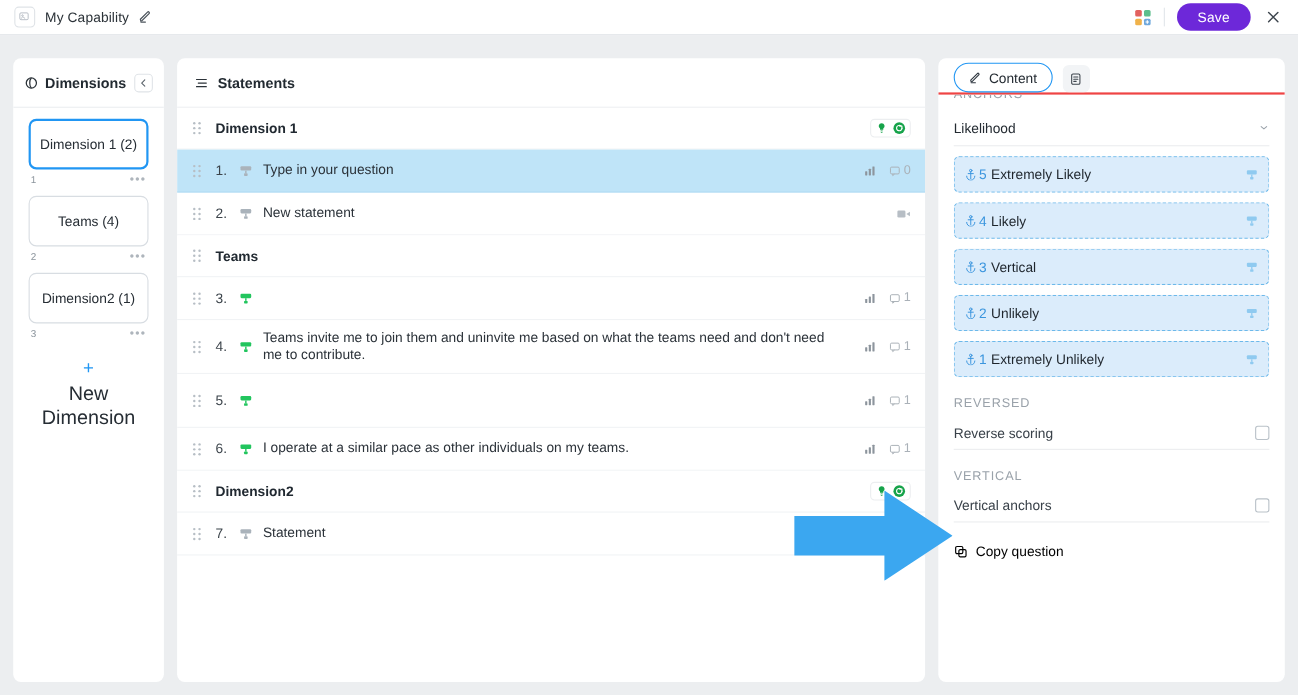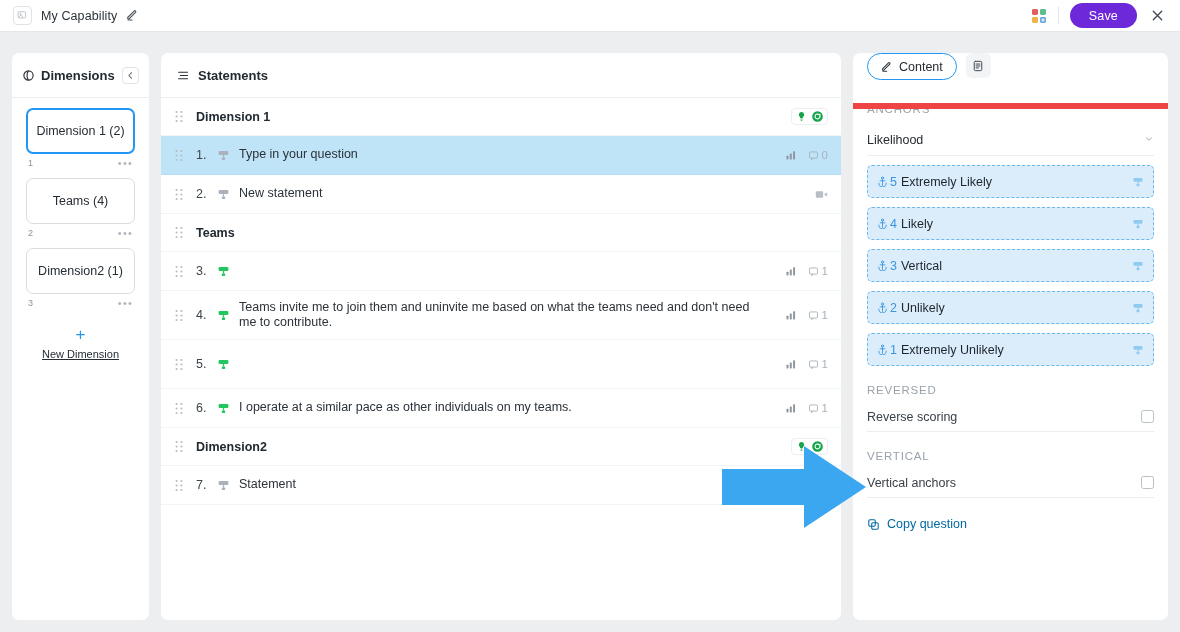--- a/index.html
+++ b/index.html
@@ -57,21 +57,21 @@
     font-size: 12.5px; color: #262d34; cursor: pointer; background: #fff;
   }
   .dim-card.active { border: 2px solid #2196f3; }
   .dim-meta {
     display: flex; align-items: center; justify-content: space-between;
     padding: 3px 2px 9px 2px; font-size: 9px; color: #8b949c;
   }
   .dim-dots { color: #aeb5bc; letter-spacing: 1.2px; font-size: 11px; cursor: pointer; }
   .new-dim { text-align: center; padding-top: 9px; cursor: pointer; }
   .new-dim-plus { color: #2196f3; font-size: 17px; line-height: 15px; }
-  .new-dim-label { font-size: 11px; color: #262d34; padding-top: 6px; text-decoration: underline; }
+  .new-dim-label { font-size: 18px; color: #262d34; padding-top: 6px; }
 
   
   .statements { left: 161px; top: 53px; width: 680px; height: 567px; }
   .st-head {
     height: 45px; display: flex; align-items: center; gap: 8px; padding: 0 16px;
     border-bottom: 1px solid #eceef1;
   }
   .st-head-title { font-size: 13px; font-weight: bold; color: #222a31; }
   .st-row {
     display: flex; align-items: center; min-height: 39px;
@@ -88,22 +88,22 @@
   .cnt-wrap { display: flex; align-items: center; gap: 3px; color: #aab1b8; font-size: 11.5px; }
   .grp-badges {
     display: flex; align-items: center; gap: 3px; border: 1px solid #eceef0;
     border-radius: 4px; padding: 1px 3px; background: #fff;
   }
   .grp-dots { color: #b8bfc6; letter-spacing: 1.4px; font-size: 12px; cursor: pointer; }
 
   
   .rightpanel { left: 853px; top: 53px; width: 315px; height: 567px; }
   .rp-head {
-    height: 56px; display: flex; align-items: flex-start; gap: 9px; padding: 0 14px;
-    border-bottom: 6px solid #ef4444;
+    height: 33px; display: flex; align-items: flex-end; gap: 9px; padding: 0 14px;
+    border-bottom: 2px solid #ef4444;
   }
   .rp-tab {
     display: flex; align-items: center; gap: 6px; height: 27px; padding: 0 13px;
     border-radius: 14px; font-size: 12.5px; color: #252c33; cursor: pointer;
     border: 1px solid transparent; background: #fff;
   }
   .rp-tab.active { border: 1.5px solid #2196f3; }
   .rp-tab.icononly {
     padding: 0; width: 25px; height: 25px; justify-content: center;
     background: #f2f4f6; border-radius: 6px; color: #3d454d;
@@ -132,21 +132,21 @@
     display: flex; align-items: center; height: 30px; border-bottom: 1px solid #ecedef;
     margin-top: 4px;
   }
   .opt-text { font-size: 12.5px; color: #394149; }
   .checkbox {
     margin-left: auto; width: 13px; height: 13px; border: 1.3px solid #b9c1c8;
     border-radius: 2.5px; background: #fff; cursor: pointer;
   }
   .copy-row {
     display: flex; align-items: center; gap: 7px; padding-top: 19px;
-    color: #0369a1; font-size: 12.5px; cursor: pointer;
+    color: #000000; font-size: 12.5px; cursor: pointer;
   }
 
   
   .anno-arrow { position: absolute; left: 722px; top: 446px; pointer-events: none; }
 </style>
 </head>
 <body>
 
 <div class="app">
 

